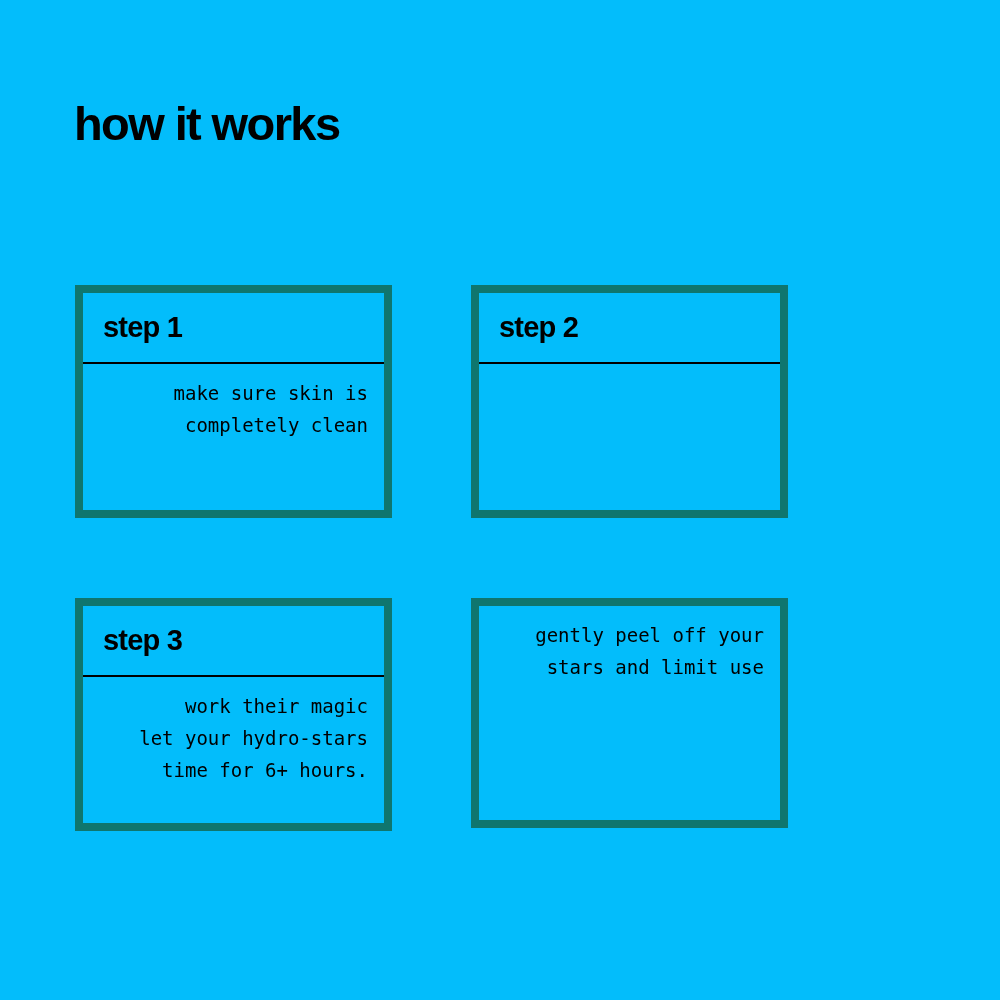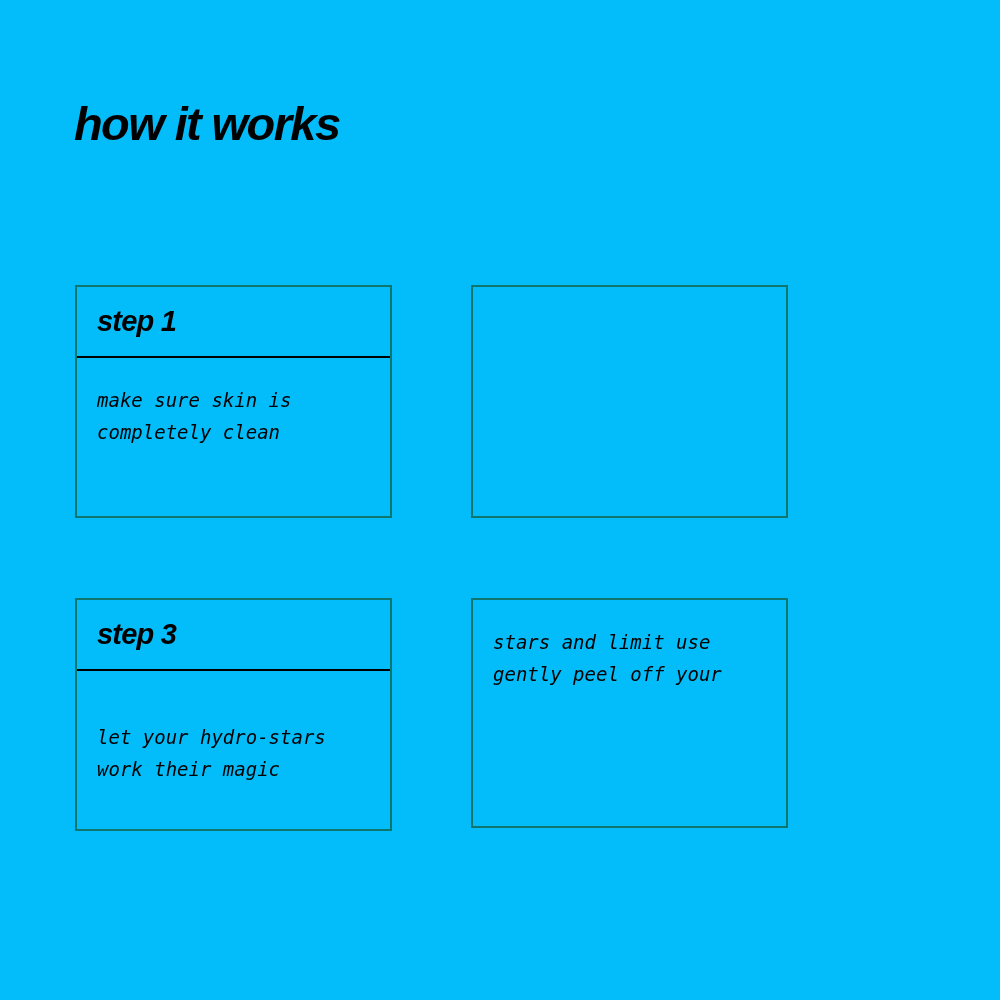--- a/index.html
+++ b/index.html
@@ -11,21 +11,20 @@
     height: 1000px;
     background: #03bdfb;
     font-family: "Liberation Sans", sans-serif;
     overflow: hidden;
   }
   .page {
     position: relative;
     width: 1000px;
     height: 1000px;
     box-sizing: border-box;
-    font-style: italic;
   }
   .page-title {
     position: absolute;
     left: 74px;
     top: 98px;
     font-family: "Liberation Sans", sans-serif;
     font-size: 47px;
     font-weight: 700;
     letter-spacing: -1.6px;
     color: #000000;
@@ -36,61 +35,62 @@
     position: absolute;
     left: 75px;
     top: 285px;
     width: 713px;
     display: grid;
     grid-template-columns: 317px 317px;
     column-gap: 79px;
     row-gap: 80px;
   }
   .card {
-    border: 2px solid #0f766e;
+    border: 8px solid #0f766e;
     background: transparent;
     box-sizing: border-box;
     display: flex;
     flex-direction: column;
+    text-align: right;
   }
   .card-header {
     border-bottom: 2px solid #000000;
     height: 71px;
     box-sizing: border-box;
     display: flex;
     align-items: center;
     padding-left: 20px;
   }
   .card-header-label {
     font-family: "Liberation Sans", sans-serif;
     font-size: 29px;
     font-weight: 700;
     letter-spacing: -0.8px;
     color: #000000;
     line-height: 1;
     white-space: nowrap;
   }
   .card-body {
     flex: 1;
-    padding: 26px 16px 16px 20px;
+    padding: 13px 16px 16px 20px;
     box-sizing: border-box;
   }
   .card-body-line {
     font-family: "DejaVu Sans Mono", "Liberation Mono", monospace;
     font-size: 19px;
     line-height: 32px;
     color: #000000;
     white-space: pre;
     letter-spacing: 0px;
   }
   .card-row1 .card-body { min-height: 91px; }
   .card-row2 .card-body { min-height: 91px; }
   .card-1 { height: 233px; }
   .card-2 { height: 233px; }
-  .card-3 { height: 233px; gap: 24px; }
+  .card-3 { height: 233px; }
   .card-4 { height: 230px; }
 </style>
 </head>
 <body>
 
 <div class="page">
 
   <div class="page-title">how it works</div>
 
   <div class="grid">
@@ -99,35 +99,39 @@
       <div class="card-header">
         <span class="card-header-label">step 1</span>
       </div>
       <div class="card-body">
         <div class="card-body-line">make sure skin is</div>
         <div class="card-body-line">completely clean</div>
       </div>
     </div>
 
     <div class="card card-row1 card-2">
+      <div class="card-header">
+        <span class="card-header-label">step 2</span>
+      </div>
       <div class="card-body">
       </div>
     </div>
 
     <div class="card card-row2 card-3">
       <div class="card-header">
         <span class="card-header-label">step 3</span>
       </div>
       <div class="card-body">
+        <div class="card-body-line">work their magic</div>
         <div class="card-body-line">let your hydro-stars</div>
-        <div class="card-body-line">work their magic</div>
+        <div class="card-body-line">time for 6+ hours.</div>
       </div>
     </div>
 
     <div class="card card-row2 card-4">
       <div class="card-body">
+        <div class="card-body-line">gently peel off your</div>
         <div class="card-body-line">stars and limit use</div>
-        <div class="card-body-line">gently peel off your</div>
       </div>
     </div>
 
   </div>
 </div>
 
 </body></html>

